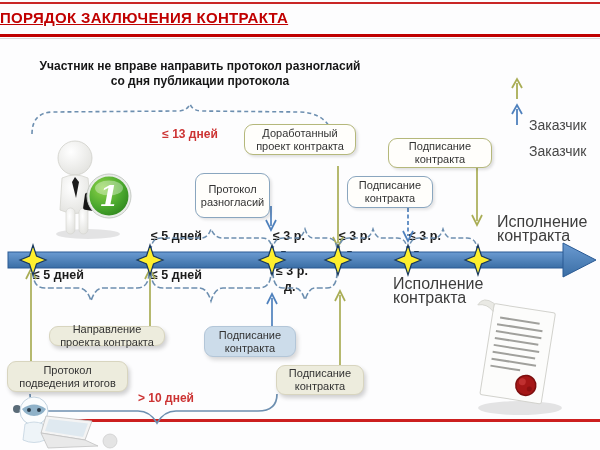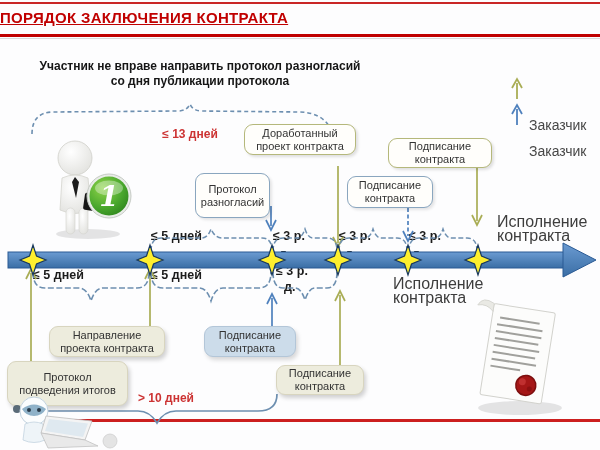--- a/index.html
+++ b/index.html
@@ -151,22 +151,22 @@
   <div class="abs dur" style="left:284px;top:280px;width:16px;">д.</div>
 
   <div class="abs exec" style="left:497px;top:215px;width:88px;">Исполнение контракта</div>
   <div class="abs exec" style="left:393px;top:277px;width:88px;">Исполнение контракта</div>
 
   <div class="abs box box-olive" style="left:244px;top:124px;width:112px;height:31px;">Доработанный проект контракта</div>
   <div class="abs box box-olive" style="left:388px;top:138px;width:104px;height:30px;">Подписание контракта</div>
   <div class="abs box box-blue" style="left:195px;top:173px;width:75px;height:45px;">Протокол разногласий</div>
   <div class="abs box box-blue" style="left:347px;top:176px;width:86px;height:32px;">Подписание контракта</div>
 
-  <div class="abs box box-beige" style="left:49px;top:326px;width:116px;height:31px;">Направление проекта контракта</div>
-  <div class="abs box box-beige" style="left:7px;top:361px;width:121px;height:45px;">Протокол подведения итогов</div>
+  <div class="abs box box-beige" style="left:49px;top:326px;width:116px;height:20px;">Направление проекта контракта</div>
+  <div class="abs box box-beige" style="left:7px;top:361px;width:121px;height:31px;">Протокол подведения итогов</div>
   <div class="abs box box-bluefill" style="left:204px;top:326px;width:92px;height:31px;">Подписание контракта</div>
   <div class="abs box box-beige" style="left:276px;top:365px;width:88px;height:30px;">Подписание контракта</div>
 
   <div class="abs bottom-line"></div>
 
   <svg class="abs clip" style="left:46px;top:138px;" width="90" height="102" viewBox="0 0 90 102">
     <defs>
       <radialGradient id="greenG" cx="0.35" cy="0.3" r="0.9">
         <stop offset="0" stop-color="#8fd44a"></stop>
           <stop offset="0.55" stop-color="#4aa82d"></stop>

